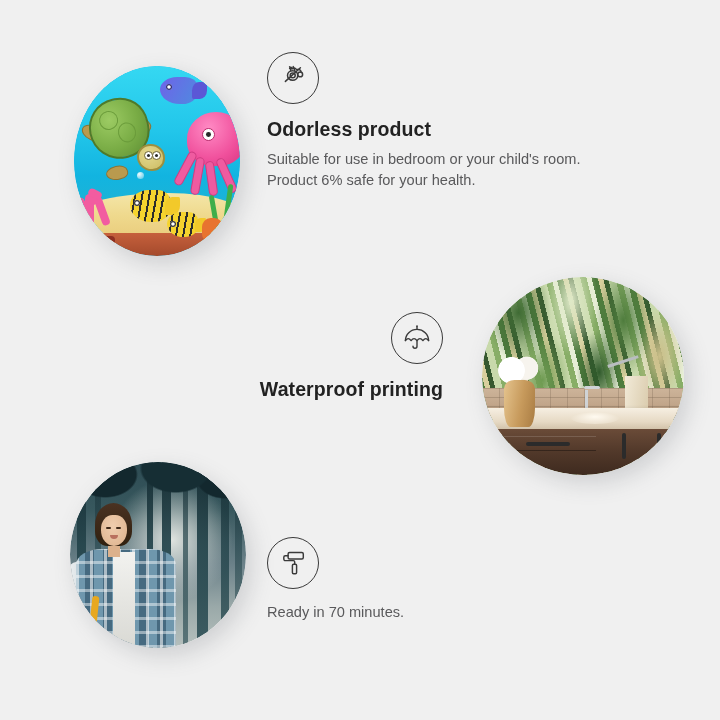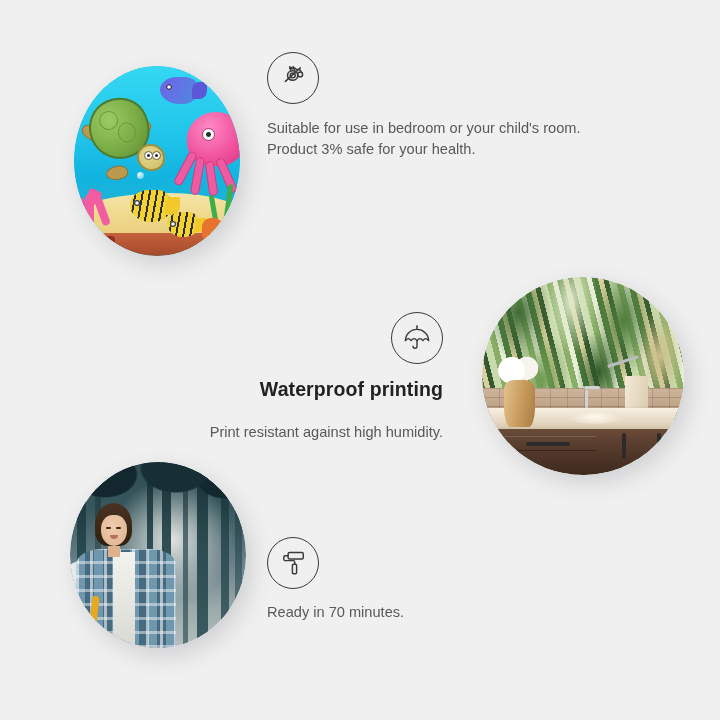--- a/index.html
+++ b/index.html
@@ -485,35 +485,35 @@
         <path d="M11.5 14.5 C11.5 11.8 13.8 9.8 16.6 9.8 C19.4 9.8 21.7 11.8 21.7 14.5 C21.7 17.2 19.4 19.2 16.6 19.2 C13.8 19.2 11.5 17.2 11.5 14.5 Z"></path>
         <path d="M14.2 14.4 a2.5 2.3 0 1 0 5 0 a2.5 2.3 0 1 0 -5 0"></path>
         <path d="M14.6 9.8 V7.4 h4.1 V9.8"></path>
         <path d="M13.6 7.4 h6.1"></path>
         <path d="M15 6.2 l1.2 1.2 M17.2 5.6 l.9 1.5 M13.6 5.8 l1 1.4"></path>
         <path d="M20.6 8.6 h2.1 a2.3 2.3 0 0 1 2.3 2.3 v.4"></path>
         <circle cx="24.2" cy="13.4" r="2.4"></circle>
         <path d="M9.4 20.4 L24.4 6.8"></path>
       </svg>
     </div>
-    <div class="f-desc">Suitable for use in bedroom or your child's room. Product 3% safe for your health.</div>
+    <div class="f-title">Odorless product</div>
+    <div class="f-desc">Suitable for use in bedroom or your child's room. Product 6% safe for your health.</div>
   </div>
 
   <div class="feature" id="feature-waterproof">
     <div class="icon-ring">
       <svg width="32" height="32" viewBox="0 0 32 32" fill="none" stroke="#3a3a3a" stroke-width="1.4" stroke-linecap="round" stroke-linejoin="round">
         <path d="M4.4 18.6 C4.4 12.4 9.6 7.4 16 7.4 C22.4 7.4 27.6 12.4 27.6 18.6"></path>
         <path d="M4.4 18.6 C6.3 15.9 8.1 15.9 10.1 18.6 C12 15.9 14 15.9 16 18.6 C18 15.9 20 15.9 21.9 18.6 C23.9 15.9 25.7 15.9 27.6 18.6"></path>
         <path d="M16 7.4 V5.1"></path>
         <circle cx="16" cy="4.3" r="0.95" fill="#3a3a3a" stroke="none"></circle>
         <path d="M16 18.6 V24.3 a2 2 0 0 1-2 2 a2 2 0 0 1-2-2"></path>
       </svg>
     </div>
     <div class="f-title">Waterproof printing</div>
-    <div class="f-desc">Print resistant against high humidity.</div>
   </div>
 
   <div class="feature" id="feature-install">
     <div class="icon-ring">
       <svg width="32" height="32" viewBox="0 0 32 32" fill="none" stroke="#3a3a3a" stroke-width="1.45" stroke-linecap="round" stroke-linejoin="round">
         <rect x="11.1" y="5.5" width="15.2" height="6.4" rx="1.5"></rect>
         <path d="M11.1 8.7 H8.3 a1.5 1.5 0 0 0-1.5 1.5 v1.9 a1.5 1.5 0 0 0 1.5 1.5 h8.1 a1.3 1.3 0 0 1 1.3 1.3 v1.5"></path>
         <rect x="15.4" y="17.3" width="4.2" height="9.4" rx="1.2"></rect>
       </svg>
     </div>

